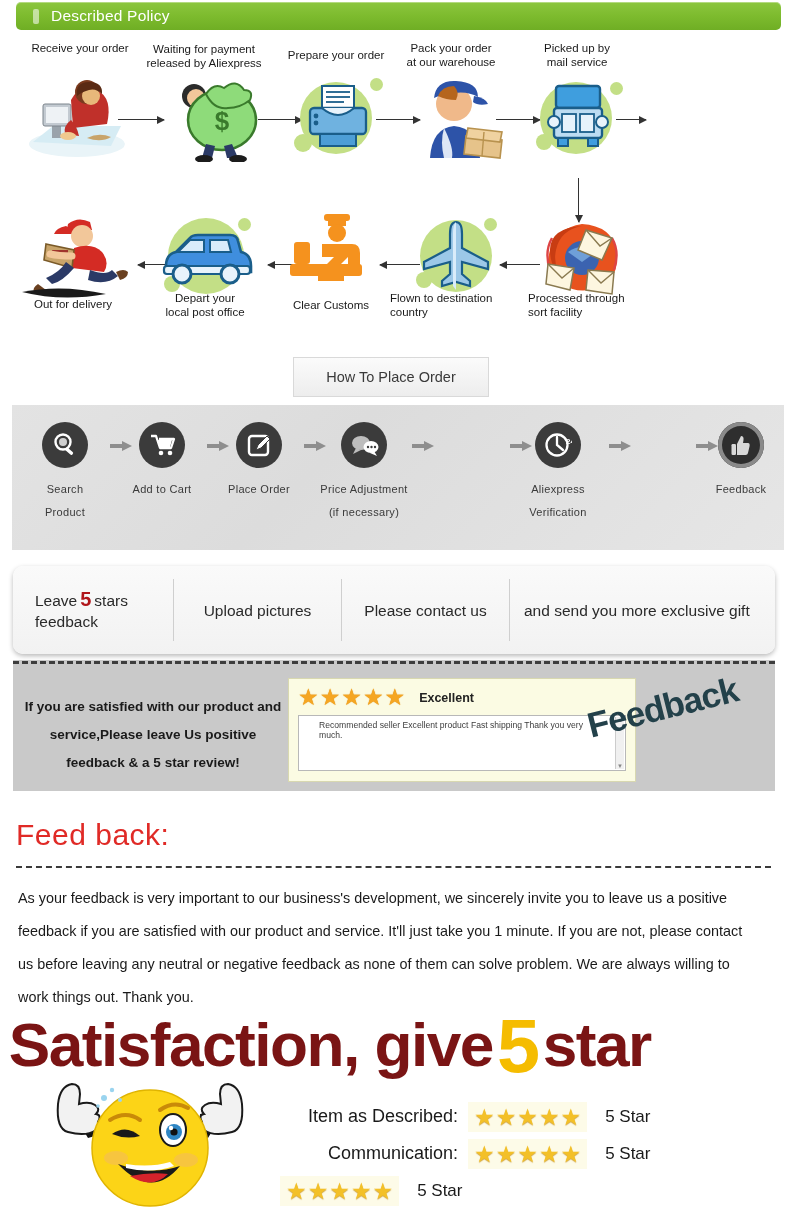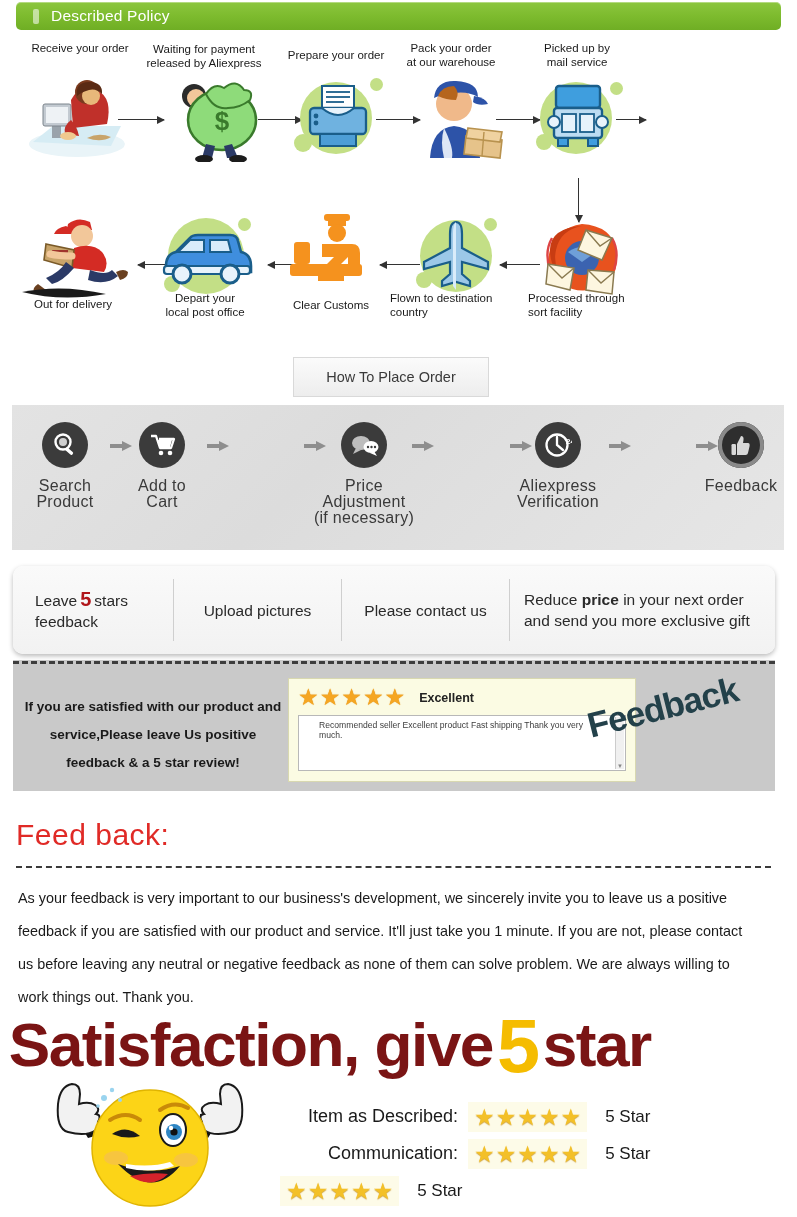--- a/index.html
+++ b/index.html
@@ -84,21 +84,21 @@
   }
   .step { position: absolute; text-align: center; top: 17px; }
   .circle {
     width: 46px; height: 46px; border-radius: 50%;
     background: #3b3b3b; margin: 0 auto;
     display: flex; align-items: center; justify-content: center;
     color: #fff;
   }
   .circle.ring { background: #2e2e2e; box-shadow: inset 0 0 0 4px #8a8a8a; }
   .step-label {
-    margin-top: 10px; font-size: 16px; color: #3a3a3a; line-height: 16px;
+    margin-top: 10px; font-size: 11px; color: #3a3a3a; line-height: 23px;
     white-space: pre-line; letter-spacing: .3px; text-align: center;
   }
   .garrow {
     position: absolute; top: 37px; width: 22px; height: 7px;
   }
   .garrow i {
     position: absolute; left: 0; top: 2px; width: 13px; height: 4px; background: #8e8e8e;
   }
   .garrow b {
     position: absolute; right: 0; top: -1.5px;
@@ -468,20 +468,29 @@
         <circle cx="21" cy="20" r="2.3" fill="#fff"></circle>
       </svg>
     </div>
     <div class="step-label">Add  to  Cart</div>
   </div>
   <div class="garrow" style="left:195px;">
       <i></i>
       <b></b>
     </div>
 
+  <div class="step" style="left:210px; width:74px;">
+    <div class="circle">
+      <svg width="25" height="25" viewBox="0 0 25 25">
+        <rect x="2" y="3" width="19" height="19" rx="3" fill="none" stroke="#fff" stroke-width="2.4"></rect>
+        <path d="M9 17 l2 -5 l9 -9 l3 3 l-9 9Z" fill="#fff" stroke="#3b3b3b" stroke-width="1"></path>
+      </svg>
+    </div>
+    <div class="step-label">Place Order</div>
+  </div>
   <div class="garrow" style="left:292px;">
       <i></i>
       <b></b>
     </div>
 
   <div class="step" style="left:296px; width:112px;">
     <div class="circle">
       <svg width="29" height="22" viewBox="0 0 29 22">
         <ellipse cx="11" cy="9" rx="9" ry="7" fill="#bdbdbd"></ellipse>
         <path d="M6 14 l-3 6 l8 -4Z" fill="#bdbdbd"></path>
@@ -545,25 +554,20 @@
     </div>
   </div>
   <div class="strip-cell" style="width:168px; justify-content:center;">
     <span>Upload pictures</span>
   </div>
   <div class="strip-cell" style="width:168px; justify-content:center;">
     <span>Please contact us</span>
   </div>
   <div class="strip-cell" style="flex:1;">
     <div>
-      <div>
-        <span>Reduce</span>
-        <span class="bold-price">price</span>
-        <span>in your next order</span>
-      </div>
       <div>and send you more exclusive gift</div>
     </div>
   </div>
 </div>
 
 <div class="fb-band"></div>
 <div class="dash-line"></div>
 
 <div class="fb-text">If you are satisfied with our product and service,Please leave Us positive feedback &amp; a 5 star review!</div>
 

